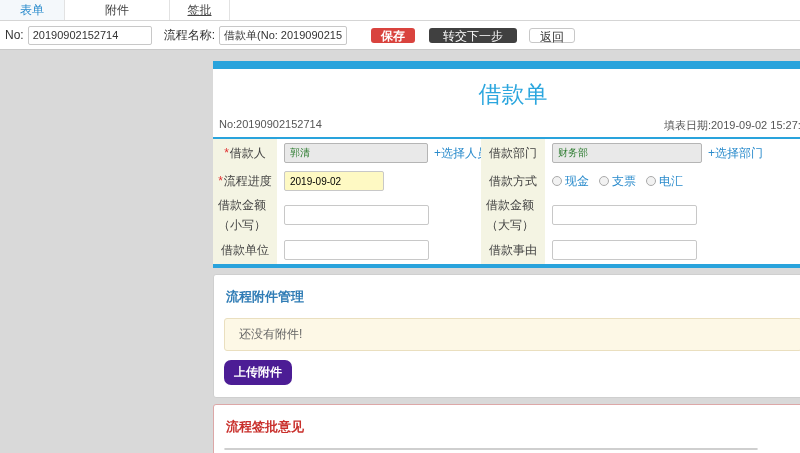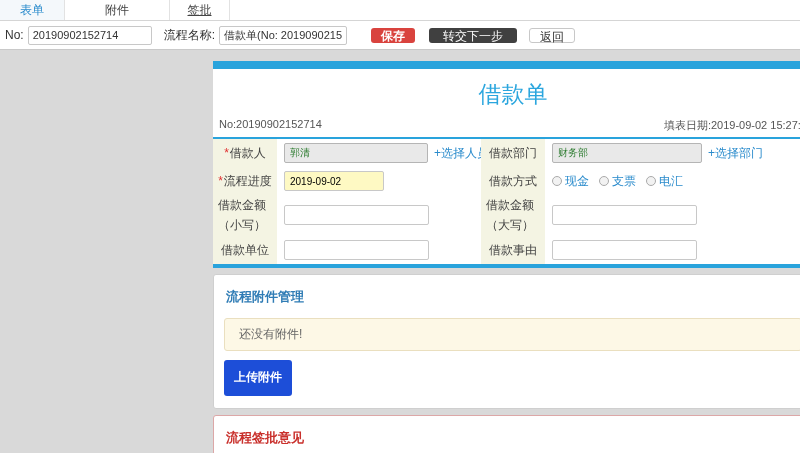--- a/index.html
+++ b/index.html
@@ -46,21 +46,21 @@
   .pick { color:#2a8bcc; margin-left:6px; text-decoration:none; cursor:pointer; white-space:nowrap; }
   .radios { display:flex; align-items:center; gap:10px; }
   .radio { display:flex; align-items:center; gap:3px; color:#2a8bcc; cursor:pointer; }
   .rdot { width:10px; height:10px; border-radius:50%; border:1px solid #aaa; background:#f2f2f2; display:inline-block; }
   .bluebar-bot { height:4px; background:#29a3dc; }
 
   
   .panelB { background:#fff; border:1px solid #cfcfcf; border-radius:3px; margin-top:6px; padding:11px 10px 12px 10px; }
   .h-blue { color:#2f7cb5; font-weight:bold; font-size:13px; margin:2px 0 12px 2px; }
   .alert { background:#fdf8e6; border:1px solid #eadfbf; border-radius:3px; color:#666; padding:7px 14px; }
-  .btn.upload { background:#1d4ed8; color:#fff; margin-top:9px; height:36px; font-weight:bold; }
+  .btn.upload { background:#4c1d95; color:#fff; margin-top:9px; height:25px; font-weight:bold;border-radius:7px; }
 
   
   .panelC { background:#fff; border:1px solid #dca7a7; border-radius:3px; margin-top:6px; padding:11px 10px; height:90px; }
   .h-red { color:#c9302c; font-weight:bold; font-size:13px; margin:2px 0 12px 2px; }
   .editor { border:1px solid #cfcfcf; border-radius:2px; width:534px; background:#fff; }
 </style>
 </head>
 <body>
 
 <div class="tabbar">

